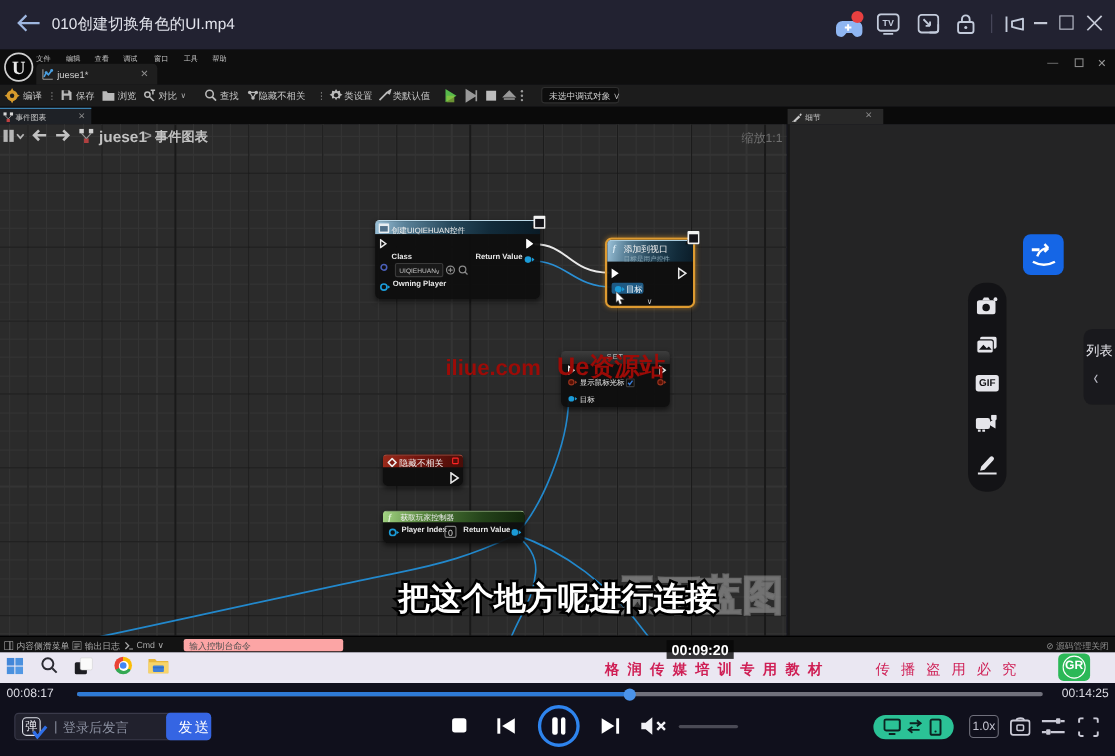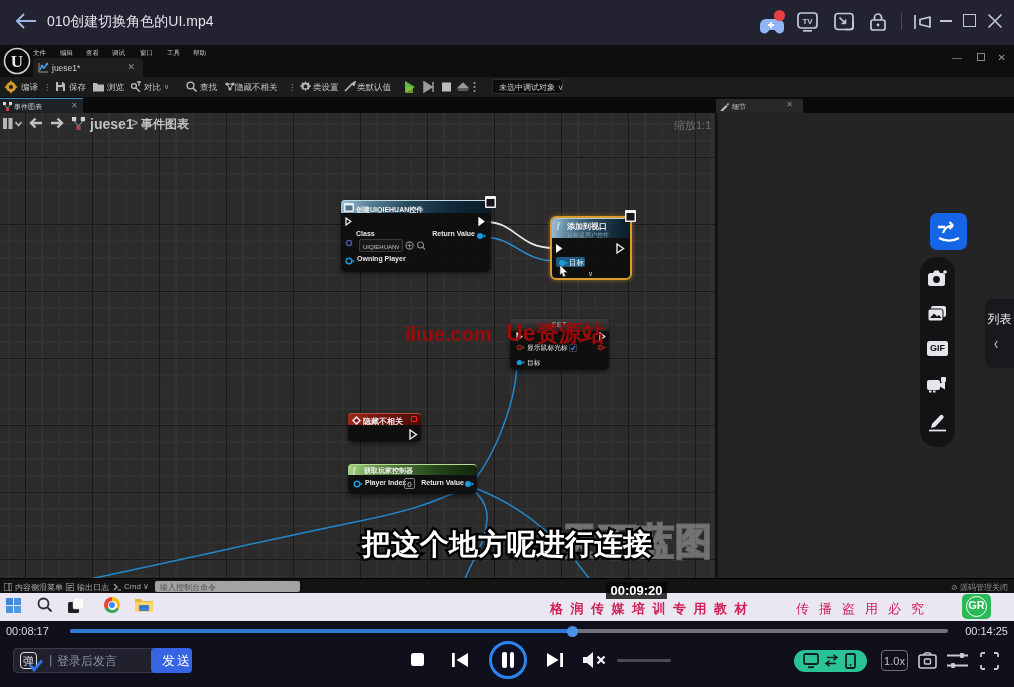--- a/index.html
+++ b/index.html
@@ -22,21 +22,21 @@
 
 #graph{position:absolute;left:0;top:113px;width:715px;height:465px;overflow:hidden;background:#2b2b2b;
 background-image:
  repeating-linear-gradient(to right,#191919 0 1px,transparent 1px 67px),
  repeating-linear-gradient(to bottom,#191919 0 1px,transparent 1px 67px),
  repeating-linear-gradient(to right,#343434 0 1px,transparent 1px 16.75px),
  repeating-linear-gradient(to bottom,#343434 0 1px,transparent 1px 16.75px);
 background-position:25px 44px,25px 44px,8.25px 10.5px,8.25px 10.5px}
 .node{position:absolute;background:rgba(14,14,14,.94);border-radius:5px;box-shadow:0 2px 5px rgba(0,0,0,.5)}
 .nhead{position:absolute;left:0;top:0;width:100%;border-radius:4px 4px 0 0;overflow:hidden}
-.ntitle{position:absolute;font-weight:bold;color:#eee;white-space:nowrap}
+.ntitle{position:absolute;font-weight:normal;color:#eee;white-space:nowrap}
 
 #panel{position:absolute;left:716px;top:113px;width:298px;height:465px;background:#242425;border-left:2px solid #151515}
 
 #statusbar{position:absolute;left:0;top:578px;width:1014px;height:15px;background:#131313;border-top:1px solid #000}
 .sbtxt{position:absolute;top:3px;font-size:8px;color:#a9a9a9;white-space:nowrap}
 
 #taskbar{position:absolute;left:0;top:593px;width:1014px;height:28px;background:#eae7f2}
 
 #controlbar{position:absolute;left:0;top:621px;width:1014px;height:66px;background:#10101c}
 </style></head>
@@ -377,21 +377,21 @@
  <svg class="abs" style="left:66px;top:4px" width="8" height="8" viewBox="0 0 8 8">
         <rect x="0" y="0" width="8" height="8" rx="1" fill="none" stroke="#a9a9a9"></rect>
         <path d="M1.5 2.5 h5 M1.5 4.5 h5 M1.5 6 h3" stroke="#a9a9a9" stroke-width=".8"></path>
       </svg>
       <span class="sbtxt" style="left:77px">输出日志</span>
  <svg class="abs" style="left:113px;top:4px" width="8" height="8" viewBox="0 0 8 8">
         <path d="M1 1 L4 4 L1 7" stroke="#a9a9a9" stroke-width="1.2" fill="none"></path>
         <path d="M4.5 7 h3.5" stroke="#a9a9a9"></path>
       </svg>
       <span class="sbtxt" style="left:124px">Cmd ∨</span>
- <div style="position:absolute;left:155px;top:2px;width:145px;height:11px;background:#a3a3a3;border-radius:2px">
+ <div style="position:absolute;left:167px;top:2px;width:145px;height:11px;background:#fca5a5;border-radius:2px">
   <span style="position:absolute;left:5px;top:1px;font-size:8px;color:#4d4d4d">输入控制台命令</span>
       </div>
  <span class="sbtxt" style="right:6px;color:#8e8e8e">⊘ 源码管理关闭</span>
 </div>
 
 <div id="taskbar">
  <svg class="abs" style="left:6px;top:5px" width="15" height="15" viewBox="0 0 15 15">
         <rect x="0" y="0" width="7" height="7" fill="#4286d8"></rect>
         <rect x="8" y="0" width="7" height="7" fill="#4a90de"></rect>
         <rect x="0" y="8" width="7" height="7" fill="#4a90de"></rect>
@@ -489,21 +489,21 @@
  <div class="abs" style="left:0;top:525px;width:1014px;text-align:center;font-size:29px;font-weight:bold;color:#000;-webkit-text-stroke:4.5px #000;z-index:40">把这个地方呢进行连接</div>
  <div class="abs" style="left:0;top:525px;width:1014px;text-align:center;font-size:29px;font-weight:bold;color:#fff;z-index:41">把这个地方呢进行连接</div>
 
  <div class="abs" style="left:930px;top:213px;width:37px;height:37px;background:#1566e6;border-radius:7px;z-index:45">
   <svg class="abs" style="left:7px;top:8px" width="24" height="22" viewBox="0 0 24 22">
    <path d="M1 6 h7" stroke="#fff" stroke-width="2.6"></path>
    <path d="M6 12 C8 6 13 4.5 16 4.5 M16 4.5 L12.5 1 M16 4.5 L12.5 8" stroke="#fff" stroke-width="2.2" fill="none"></path>
    <path d="M2 17 C8 20.5 16 20.5 22 17" stroke="#fff" stroke-width="2.2" fill="none"></path>
   </svg>
  </div>
- <div class="abs" style="left:920px;top:257px;width:35px;height:190px;background:rgba(18,18,21,.92);border-radius:16px;z-index:45">
+ <div class="abs" style="left:880px;top:257px;width:35px;height:190px;background:rgba(18,18,21,.92);border-radius:16px;z-index:45">
   <svg class="abs" style="left:8px;top:13px" width="19" height="16" viewBox="0 0 19 16">
           <rect x="0" y="3" width="17" height="13" rx="2.5" fill="#e5e5ea"></rect>
           <path d="M5 3 L6.5 0.5 h4 L12 3" fill="#e5e5ea"></path>
           <circle cx="8.5" cy="9.5" r="3.4" fill="#121215"></circle>
           <circle cx="17" cy="2" r="1.8" fill="#e5e5ea"></circle>
         </svg>
   <svg class="abs" style="left:8px;top:49px" width="19" height="16" viewBox="0 0 19 16">
           <rect x="3" y="0" width="15" height="11" rx="2" fill="#e5e5ea"></rect>
           <rect x="0" y="3" width="15" height="12" rx="2" fill="#e5e5ea" stroke="#121215" stroke-width="1"></rect>
           <path d="M2 12 L6 7.5 L9 10.5 L11 9 L13.5 12 Z" fill="#121215"></path>

